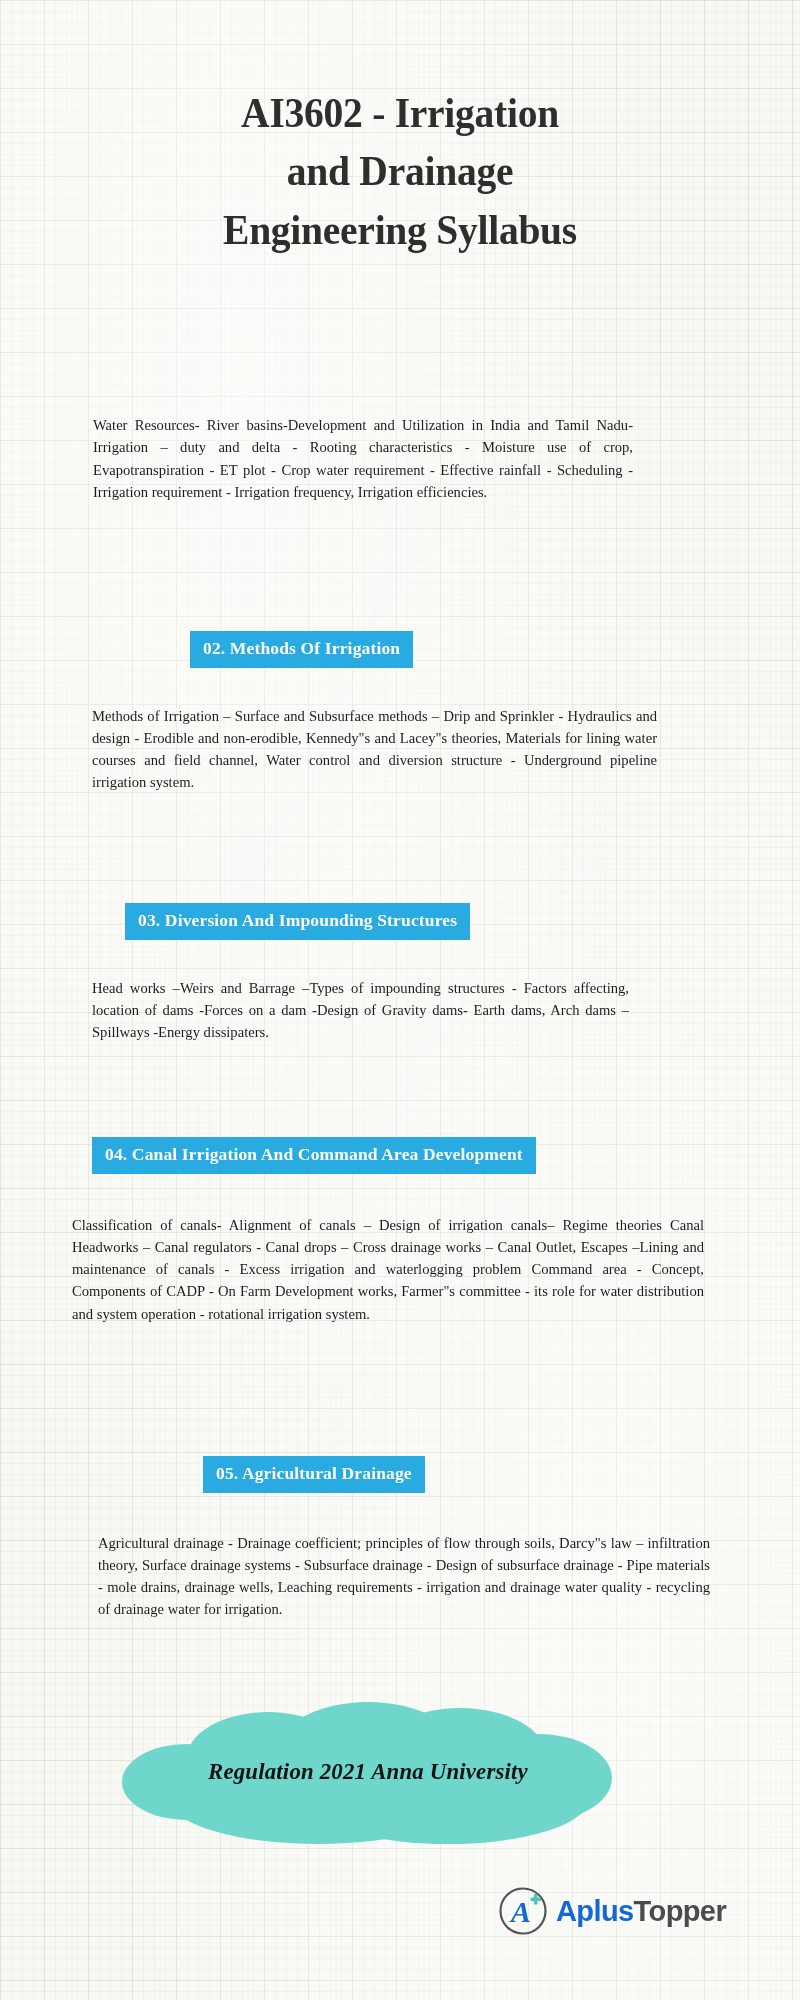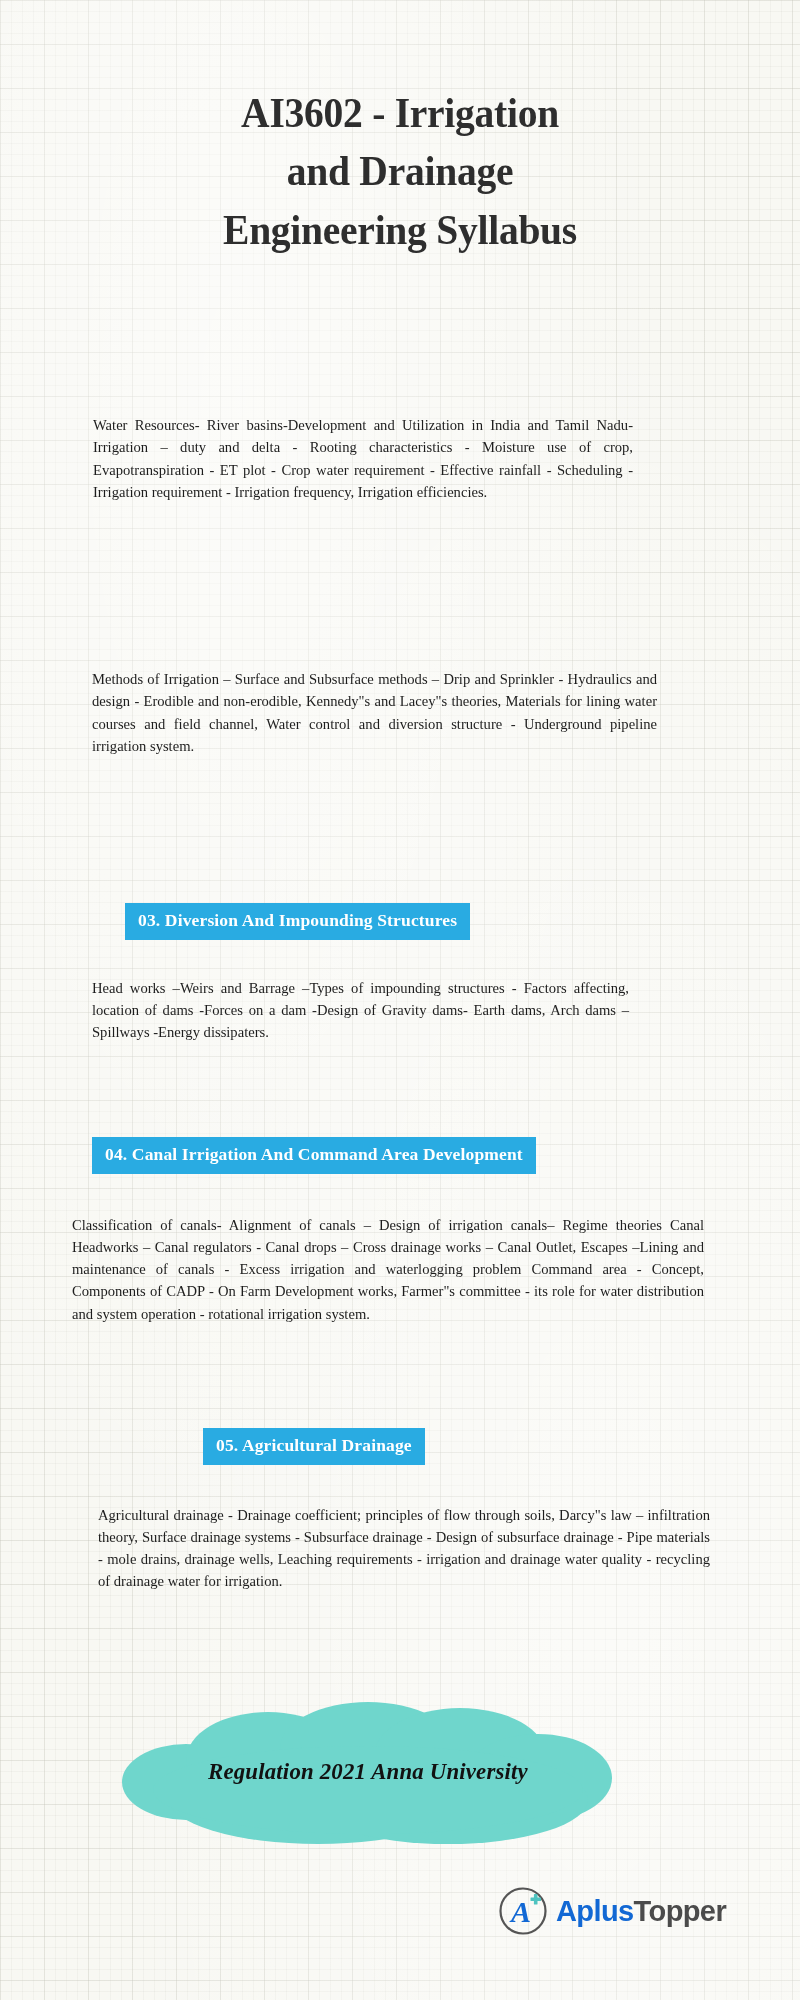--- a/index.html
+++ b/index.html
@@ -103,21 +103,21 @@
 
   #sec3 { top: 903px; }
   #sec3 .sec-head-row { padding-left: 125px; }
   #sec3 .sec-body { margin: 37px 0 0 92px; width: 537px; }
 
   #sec4 { top: 1137px; }
   #sec4 .sec-head-row { padding-left: 92px; }
   #sec4 .sec-body { margin: 40px 7px 0 72px; width: 632px; }
 
   #sec5 { top: 1428px; }
-  #sec5 .sec-head-row { padding-left: 203px; }
+  #sec5 .sec-head-row { padding-left: 203px; margin-top: 28px; }
   #sec5 .sec-body { margin: 39px 0 0 98px; width: 612px; }
 
   
   .cloud-wrap {
     position: absolute;
     left: 68px;
     top: 1690px;
     width: 600px;
     height: 160px;
     font-style: italic;
@@ -170,20 +170,23 @@
     <span>AI3602 - Irrigation</span><br>
     <span>and Drainage</span><br>
     <span>Engineering Syllabus</span>
   </h1>
 
   <div class="section" id="sec1">
     <p class="sec-body">Water Resources- River basins-Development and Utilization in India and Tamil Nadu-Irrigation – duty and delta - Rooting characteristics - Moisture use of crop, Evapotranspiration - ET plot - Crop water requirement - Effective rainfall - Scheduling - Irrigation requirement - Irrigation frequency, Irrigation efficiencies.</p>
   </div>
 
   <div class="section" id="sec2">
+    <div class="sec-head-row">
+      <div class="sec-head">02. Methods Of Irrigation</div>
+    </div>
     <p class="sec-body">Methods of Irrigation – Surface and Subsurface methods – Drip and Sprinkler - Hydraulics and design - Erodible and non-erodible, Kennedy"s and Lacey"s theories, Materials for lining water courses and field channel, Water control and diversion structure - Underground pipeline irrigation system.</p>
   </div>
 
   <div class="section" id="sec3">
     <div class="sec-head-row">
       <div class="sec-head">03. Diversion And Impounding Structures</div>
     </div>
     <p class="sec-body">Head works –Weirs and Barrage –Types of impounding structures - Factors affecting, location of dams -Forces on a dam -Design of Gravity dams- Earth dams, Arch dams – Spillways -Energy dissipaters.</p>
   </div>
 

